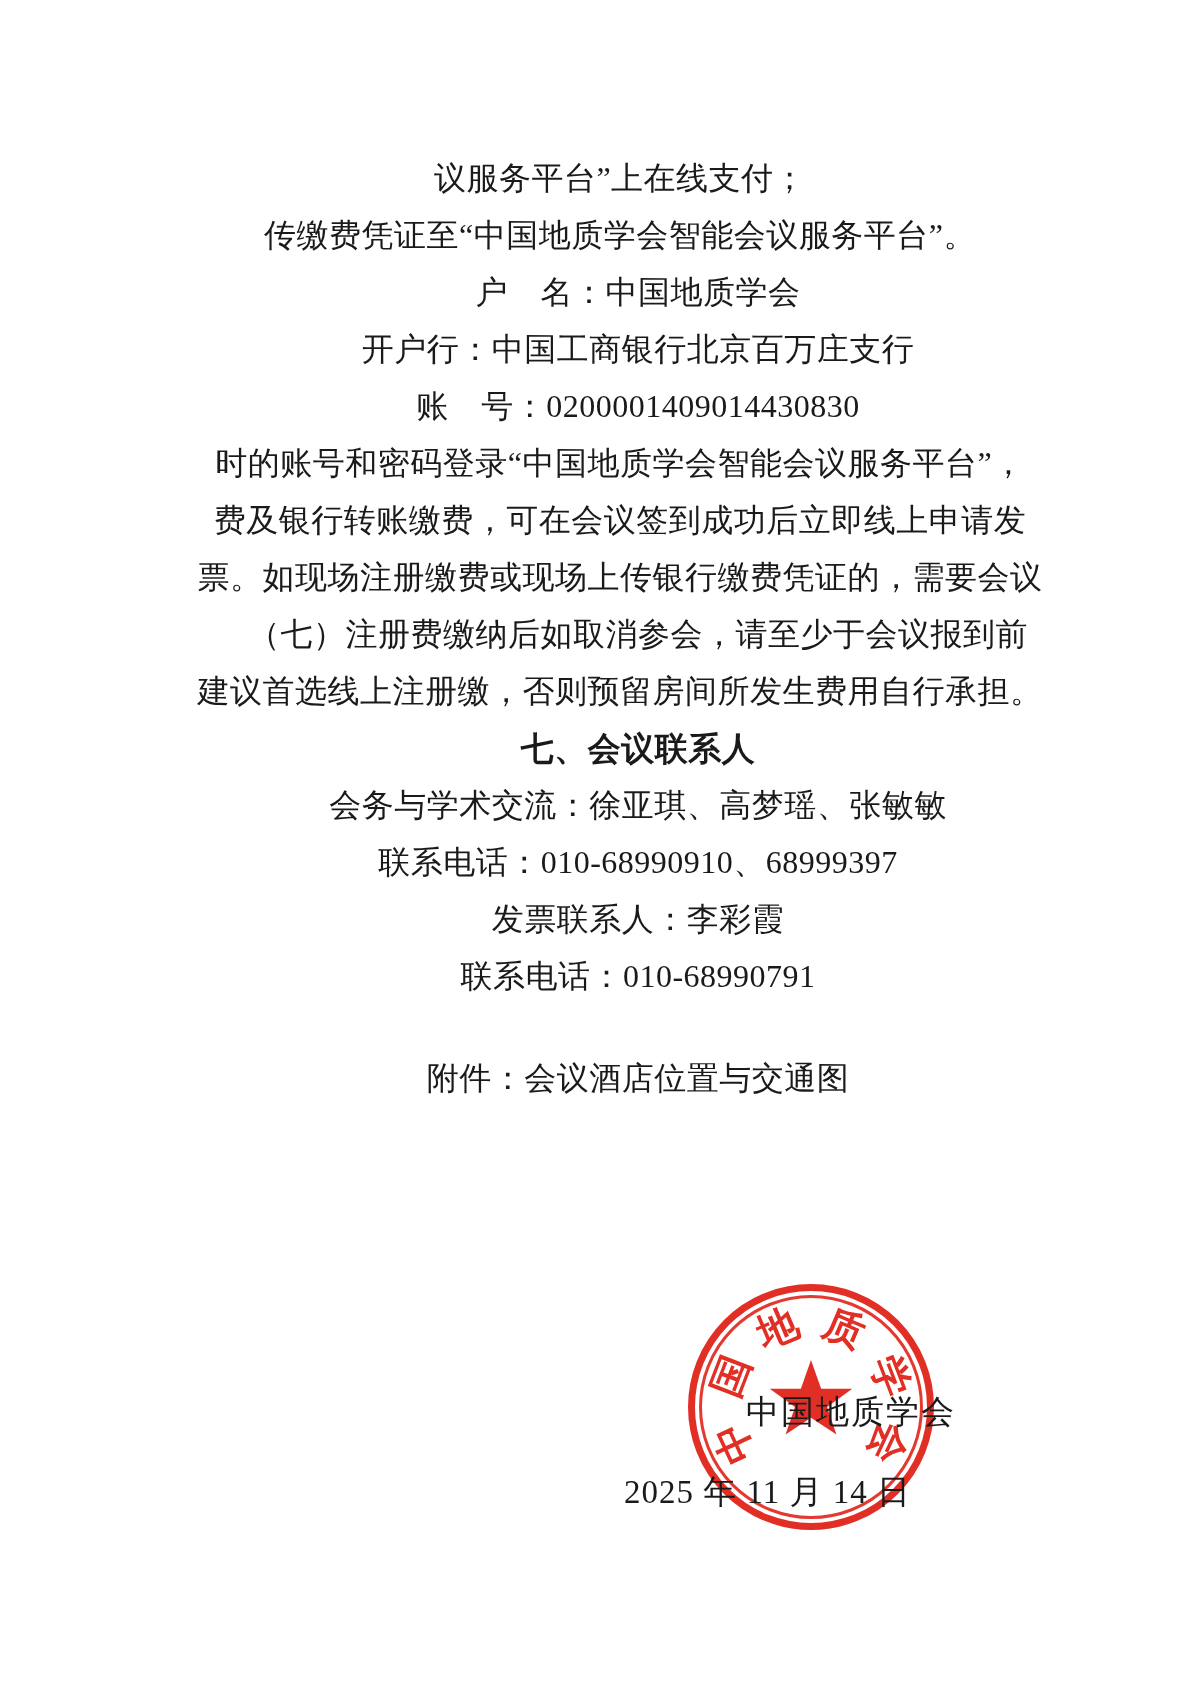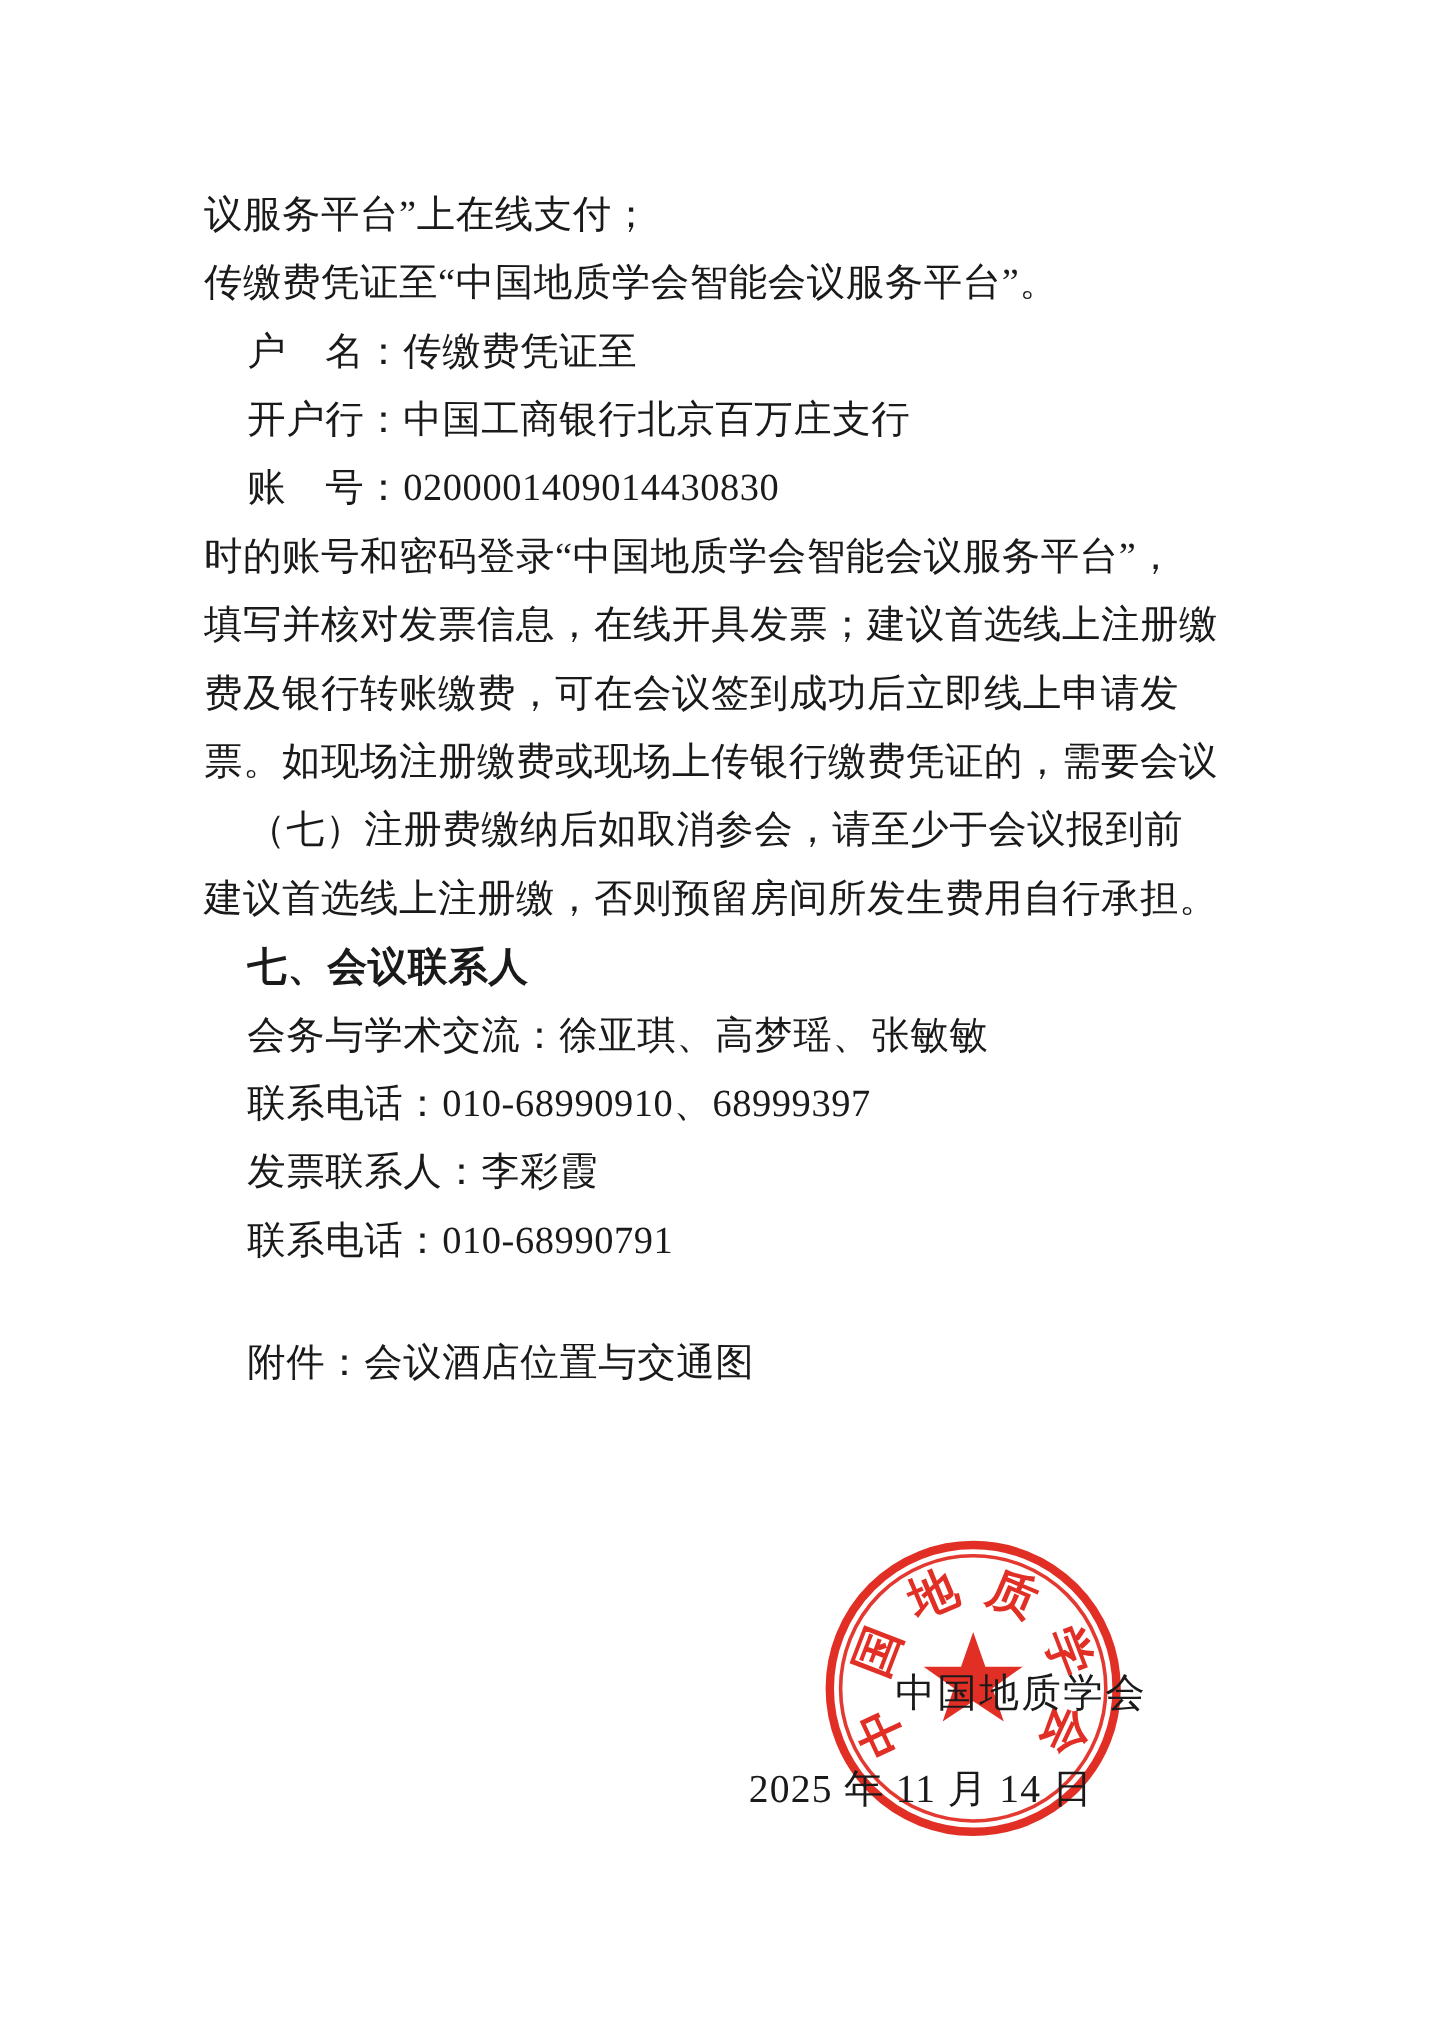--- a/index.html
+++ b/index.html
@@ -15,20 +15,21 @@
     position:absolute;
     left:170px;top:150px;
     width:900px;
   }
   .doc-line{
     height:57px;
     line-height:57px;
     font-size:32px;
     white-space:nowrap;
     letter-spacing:0.5px;
+    text-align:center;
   }
   .indent{padding-left:36px;}
   .indent-lg{padding-left:72px;}
   .heading{
     font-weight:bold;
     font-family:"Liberation Sans","DejaVu Sans",sans-serif;
     font-size:33px;
   }
   .spacer{height:45px;}
 
@@ -98,25 +99,24 @@
   }
 </style>
 </head>
 <body>
 
 <div class="page">
 
   <div class="content">
     <div class="doc-line">议服务平台”上在线支付；</div>
     <div class="doc-line">传缴费凭证至“中国地质学会智能会议服务平台”。</div>
-    <div class="doc-line indent">户　名：传缴费凭证至</div>
+    <div class="doc-line indent">户　名：中国地质学会</div>
     <div class="doc-line indent">开户行：中国工商银行北京百万庄支行</div>
     <div class="doc-line indent">账　号：0200001409014430830</div>
     <div class="doc-line">时的账号和密码登录“中国地质学会智能会议服务平台”，</div>
-    <div class="doc-line">填写并核对发票信息，在线开具发票；建议首选线上注册缴</div>
     <div class="doc-line">费及银行转账缴费，可在会议签到成功后立即线上申请发</div>
     <div class="doc-line">票。如现场注册缴费或现场上传银行缴费凭证的，需要会议</div>
     <div class="doc-line indent">（七）注册费缴纳后如取消参会，请至少于会议报到前</div>
     <div class="doc-line">建议首选线上注册缴，否则预留房间所发生费用自行承担。</div>
     <div class="doc-line indent heading">七、会议联系人</div>
     <div class="doc-line indent">会务与学术交流：徐亚琪、高梦瑶、张敏敏</div>
     <div class="doc-line indent">联系电话：010-68990910、68999397</div>
     <div class="doc-line indent">发票联系人：李彩霞</div>
     <div class="doc-line indent">联系电话：010-68990791</div>
     <div class="spacer"></div>

